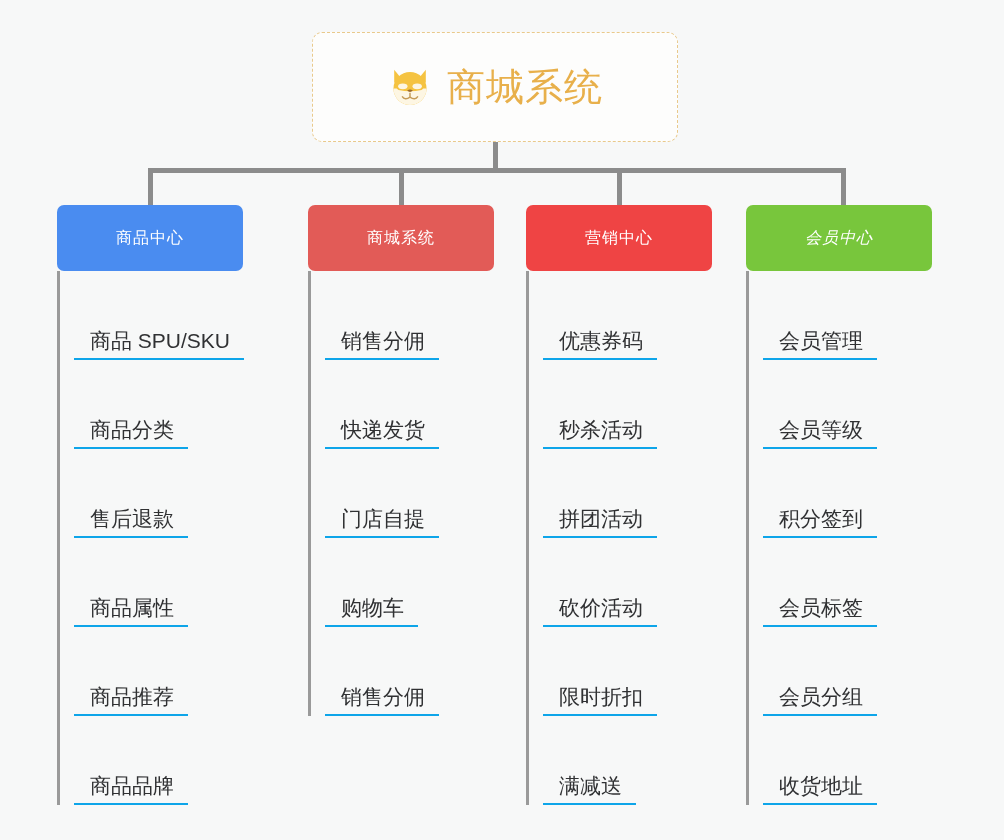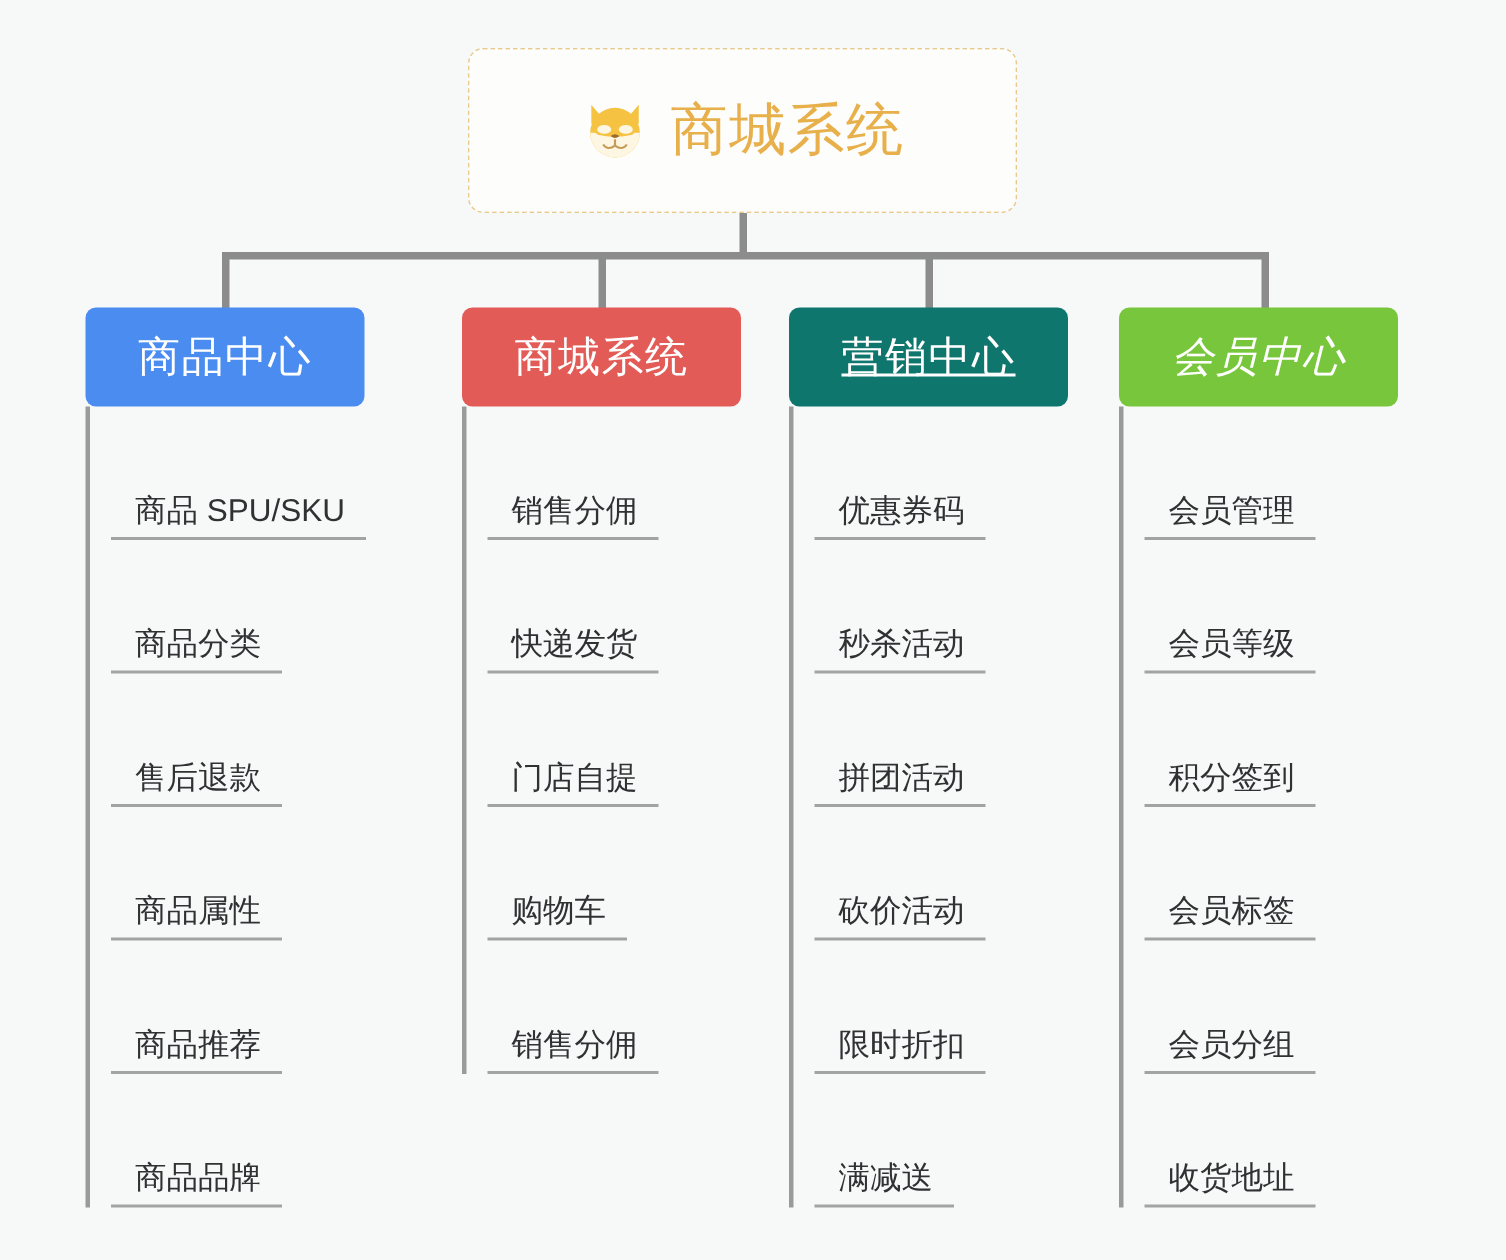--- a/index.html
+++ b/index.html
@@ -66,21 +66,21 @@
     top: 205px;
     width: 186px;
   }
   .col-header {
     height: 66px;
     border-radius: 7px;
     display: flex;
     align-items: center;
     justify-content: center;
     color: #ffffff;
-    font-size: 28px;
+    font-size: 16px;
     letter-spacing: 1px;
     box-sizing: border-box;
   }
   .col-body {
     position: relative;
     margin-top: 0;
     padding-left: 14px;
     border-left: 3px solid #9a9a9a;
     box-sizing: border-box;
   }
@@ -89,33 +89,33 @@
     display: flex;
     align-items: flex-end;
     box-sizing: border-box;
   }
   .leaf-label {
     display: inline-block;
     font-size: 21px;
     color: #303133;
     white-space: nowrap;
     padding: 0 14px 5px 16px;
-    border-bottom: 2px solid #a3a3a3;
+    border-bottom: 2px solid #0ea5e9;
     line-height: 1.15;
   }
 
   
   #col-0 { left: 57px; }
   #col-1 { left: 308px; }
   #col-2 { left: 526px; }
   #col-3 { left: 746px; }
 
   #col-0 .col-header { background: #4a8cf0; }
   #col-1 .col-header { background: #e25b57; }
-  #col-2 .col-header { background: #0f766e; text-decoration: underline; }
+  #col-2 .col-header { background: #ef4444; }
   #col-3 .col-header { background: #78c63c; font-style: italic; }
 </style>
 </head>
 <body>
 
 <div id="mindmap">
 
   <div class="root-node">
     <svg class="dog-icon" viewBox="0 0 64 64">
       <path d="M10 8 L10 26 L20 20 Z" fill="#f5c341"></path>

